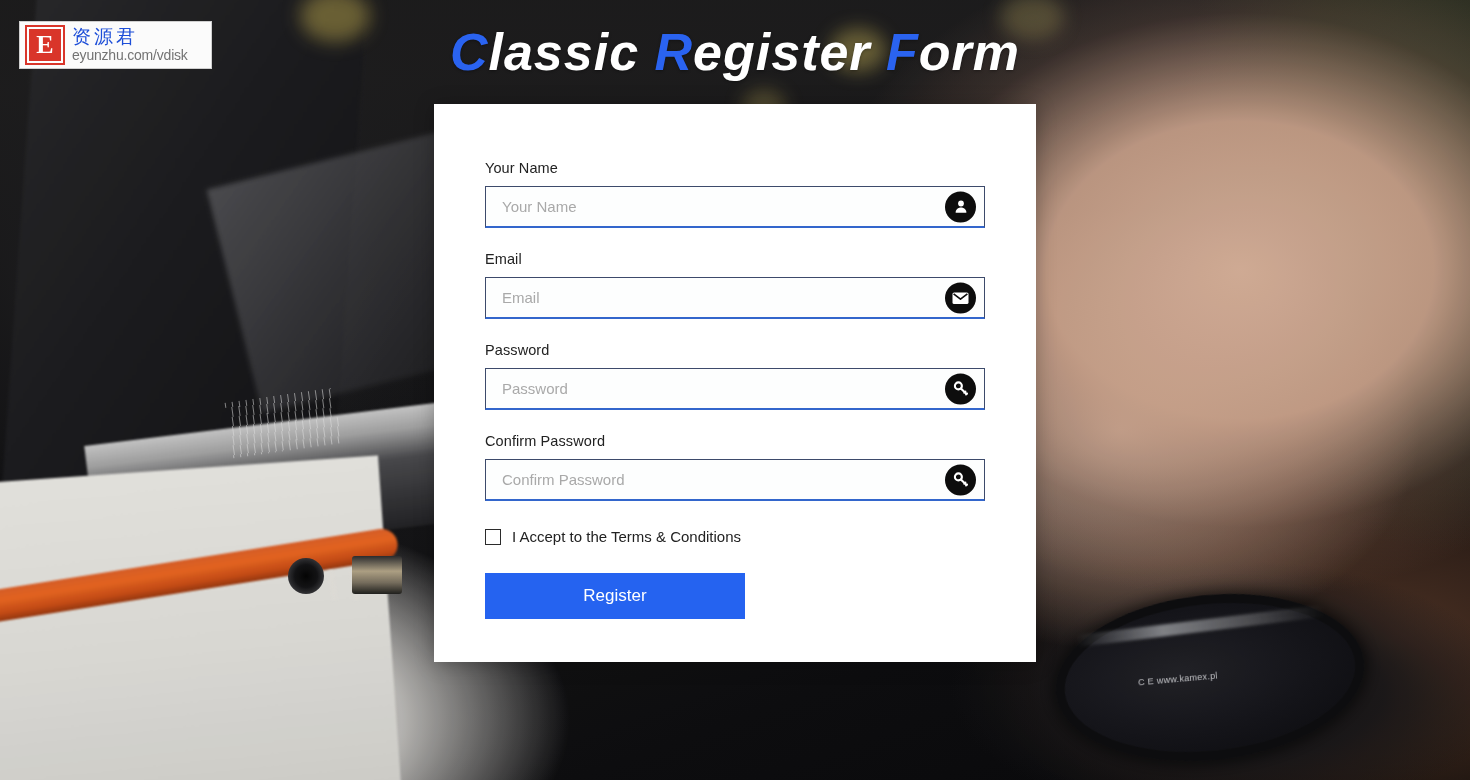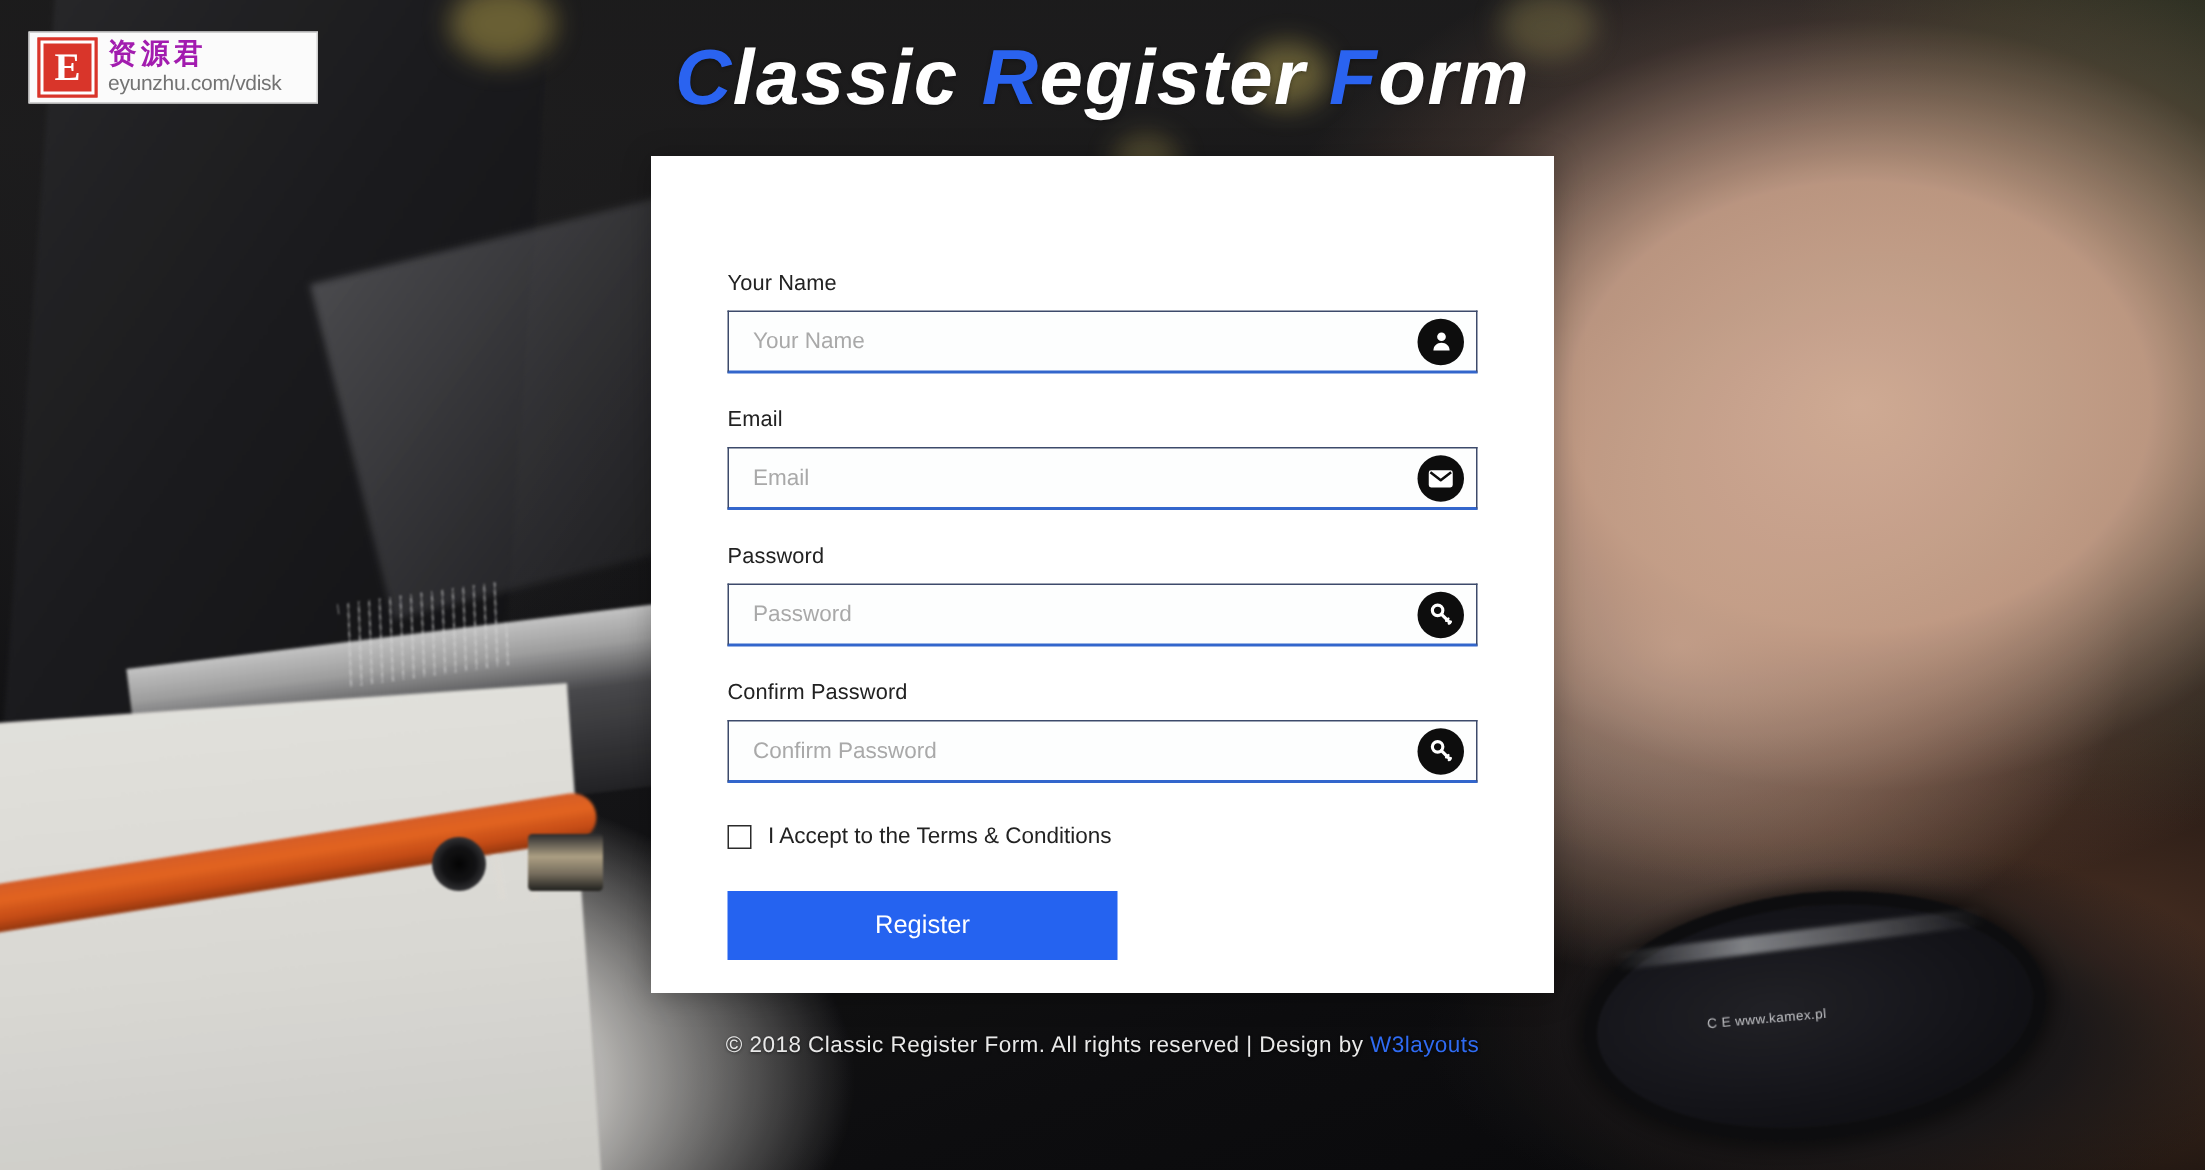--- a/index.html
+++ b/index.html
@@ -160,21 +160,21 @@
     border: 2px solid #d9352a;
   }
   .wm-badge-inner {
     width: 100%; height: 100%;
     border: 2px solid #ffffff;
     display: flex; align-items: center; justify-content: center;
     color: #ffffff; font-weight: bold; font-size: 26px; line-height: 1;
     font-family: "Liberation Serif", serif;
   }
   .wm-text { display: flex; flex-direction: column; justify-content: center; }
-  .wm-cn { font-size: 19px; color: #a21caf; font-family: "DejaVu Sans", sans-serif; font-weight: bold; line-height: 1.05; letter-spacing: 3px; }
+  .wm-cn { font-size: 19px; color: #1d4ed8; font-family: "DejaVu Sans", sans-serif; font-weight: normal; line-height: 1.05; letter-spacing: 3px; }
   .wm-url { font-size: 14px; color: #737373; font-weight: normal; line-height: 1.15; letter-spacing: -0.2px; }
 
   
   .title {
     position: absolute; top: 22px; left: 0; width: 100%;
     text-align: center;
     font-size: 52px;
     font-style: italic;
     font-weight: 700;
     color: #ffffff;
@@ -186,21 +186,21 @@
 
   
   .card {
     position: absolute;
     left: 434px; top: 104px;
     width: 602px; height: 558px;
     background: #ffffff;
     z-index: 30;
     box-shadow: 0 2px 18px rgba(0,0,0,0.25);
   }
-  .card-inner { padding: 56px 51px 0 51px; margin-top: 21px; }
+  .card-inner { padding: 56px 51px 0 51px; }
 
   .field { margin-bottom: 23px; }
   .field-label {
     font-size: 14.5px; color: #222; margin-bottom: 10px; display: block;
     letter-spacing: 0.1px;
   }
   .input-wrap {
     position: relative;
     border: 1px solid #3d4a6b;
     border-bottom: 2px solid #3366cc;
@@ -371,17 +371,14 @@
       <div class="terms-row">
         <div class="cb"></div>
         <span class="terms-label">I Accept to the Terms &amp; Conditions</span>
       </div>
 
       <button class="btn-register">Register</button>
 
     </div>
   </div>
 
-  <div class="footer">
-    <span>© 2018 Classic Register Form. All rights reserved | Design by </span><a href="#">W3layouts</a>
-  </div>
 
 </div>
 
 </body></html>

